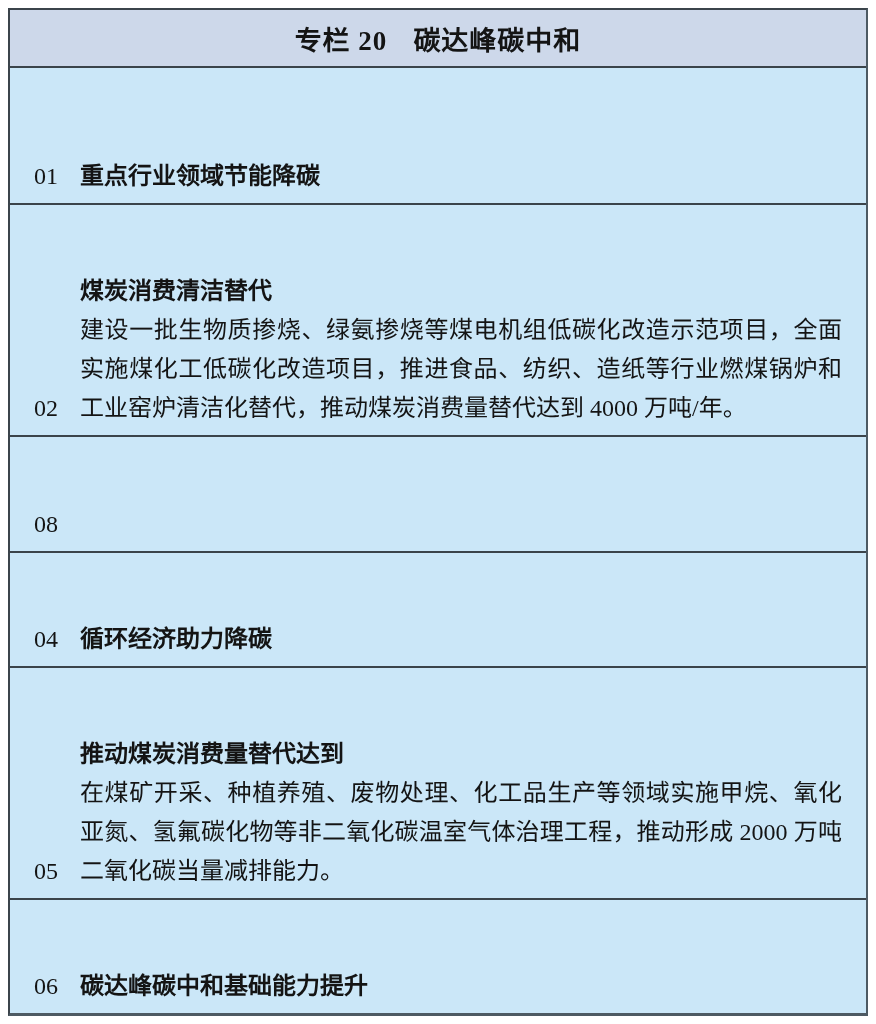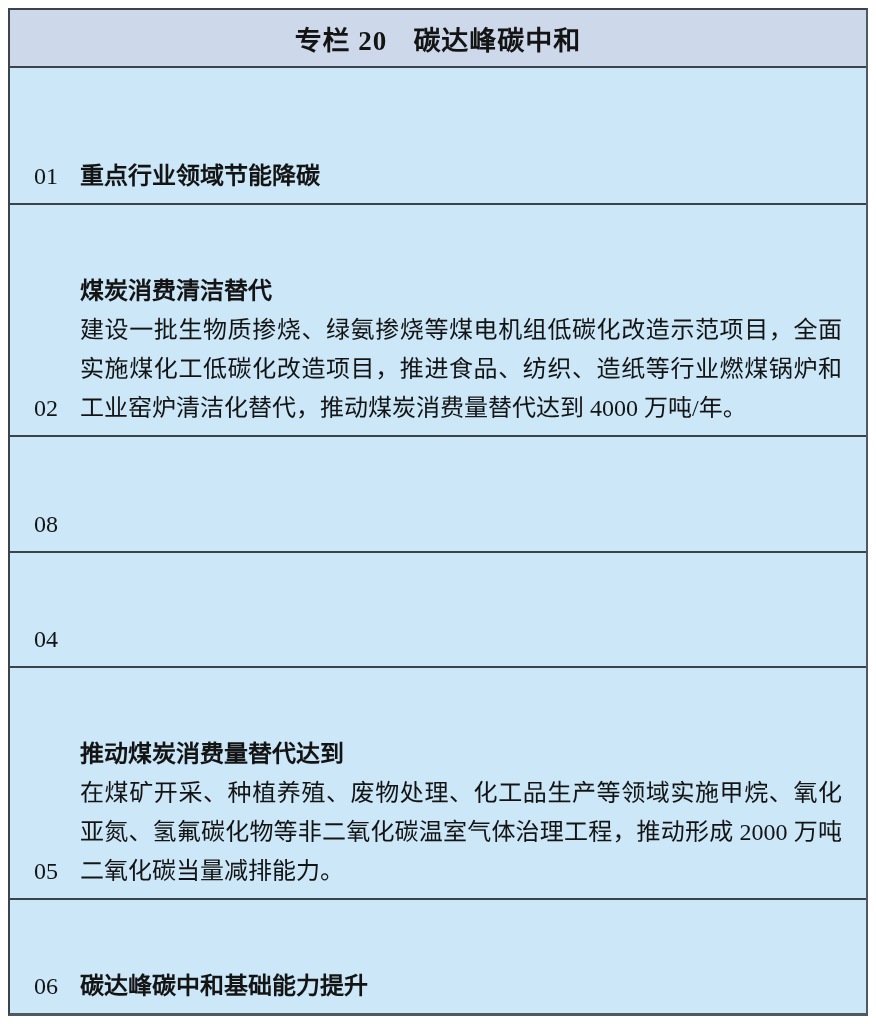--- a/index.html
+++ b/index.html
@@ -94,20 +94,21 @@
     </div>
   </div>
 
   <div class="row">
     <div class="num">08</div>
   </div>
 
   <div class="row">
     <div class="num">04</div>
     <div class="content">
+      <div class="sec-title">循环经济助力降碳</div>
     </div>
   </div>
 
   <div class="row">
     <div class="num">05</div>
     <div class="content">
       <div class="sec-title">推动煤炭消费量替代达到</div>
       <div class="sec-body">在煤矿开采、种植养殖、废物处理、化工品生产等领域实施甲烷、氧化亚氮、氢氟碳化物等非二氧化碳温室气体治理工程，推动形成 2000 万吨二氧化碳当量减排能力。</div>
     </div>
   </div>

